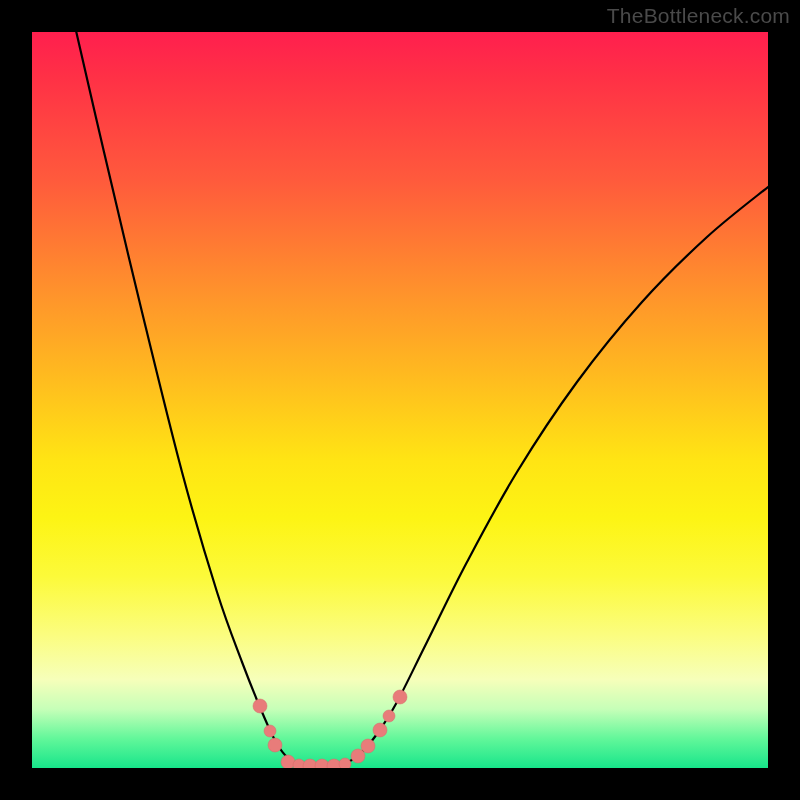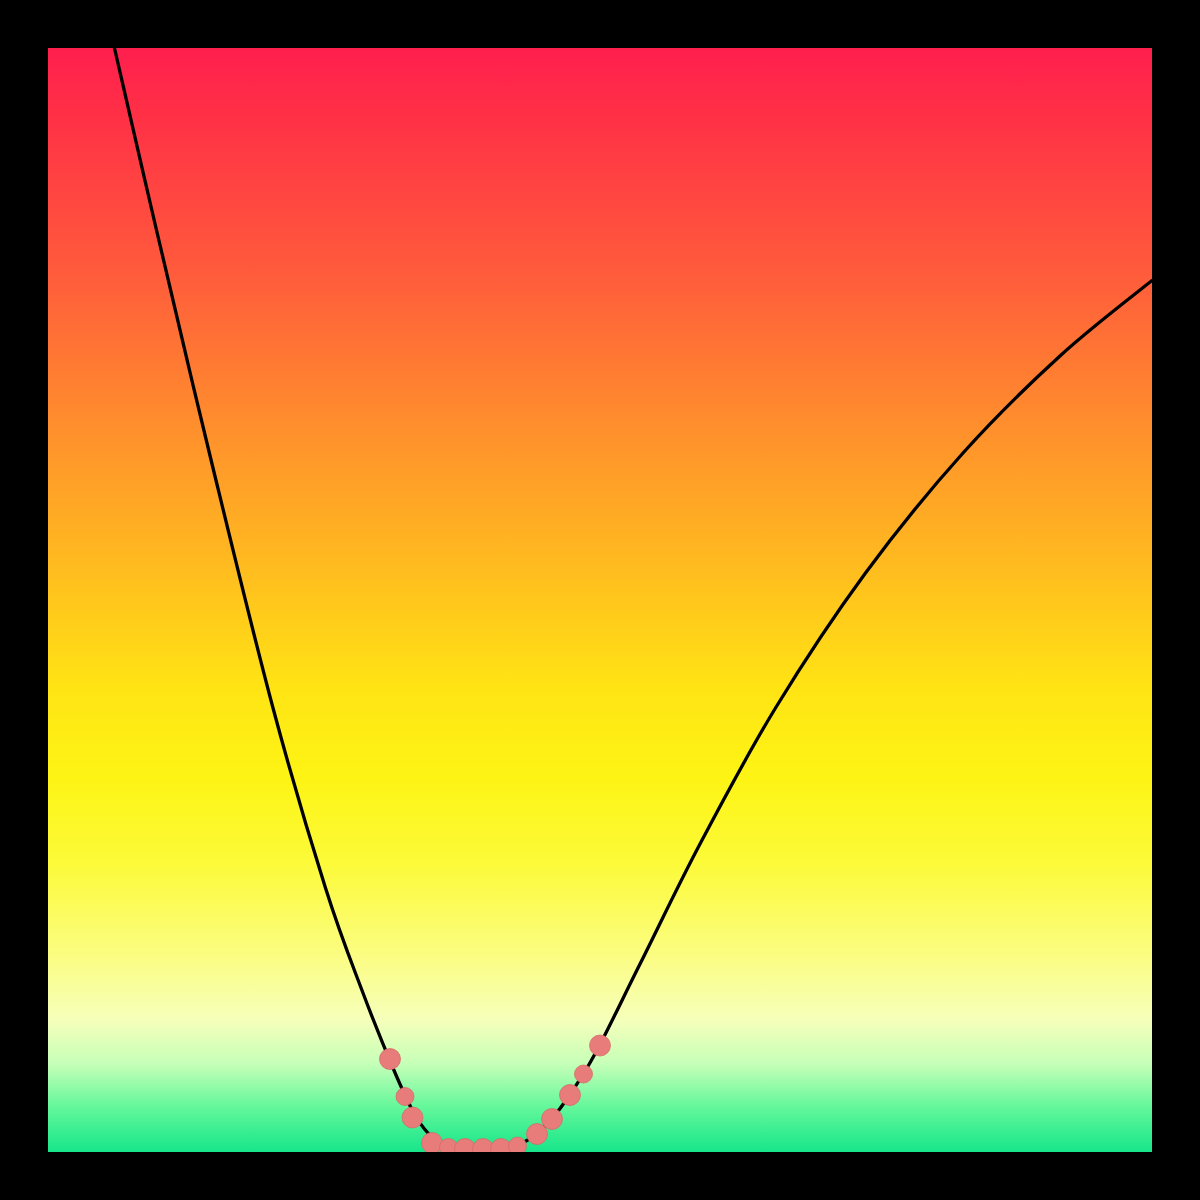--- a/index.html
+++ b/index.html
@@ -86,13 +86,14 @@
           <circle cx="313" cy="732" r="6" fill="#e87c7a" stroke="#d46a68" stroke-width="0.5"></circle>
           <circle cx="326" cy="724" r="7" fill="#e87c7a" stroke="#d46a68" stroke-width="0.5"></circle>
           <circle cx="336" cy="714" r="7" fill="#e87c7a" stroke="#d46a68" stroke-width="0.5"></circle>
           <circle cx="348" cy="698" r="7" fill="#e87c7a" stroke="#d46a68" stroke-width="0.5"></circle>
           <circle cx="357" cy="684" r="6" fill="#e87c7a" stroke="#d46a68" stroke-width="0.5"></circle>
           <circle cx="368" cy="665" r="7" fill="#e87c7a" stroke="#d46a68" stroke-width="0.5"></circle>
         </g>
     </svg>
   </div>
 
+  <div class="watermark">TheBottleneck.com</div>
 </div>
 
 </body></html>

